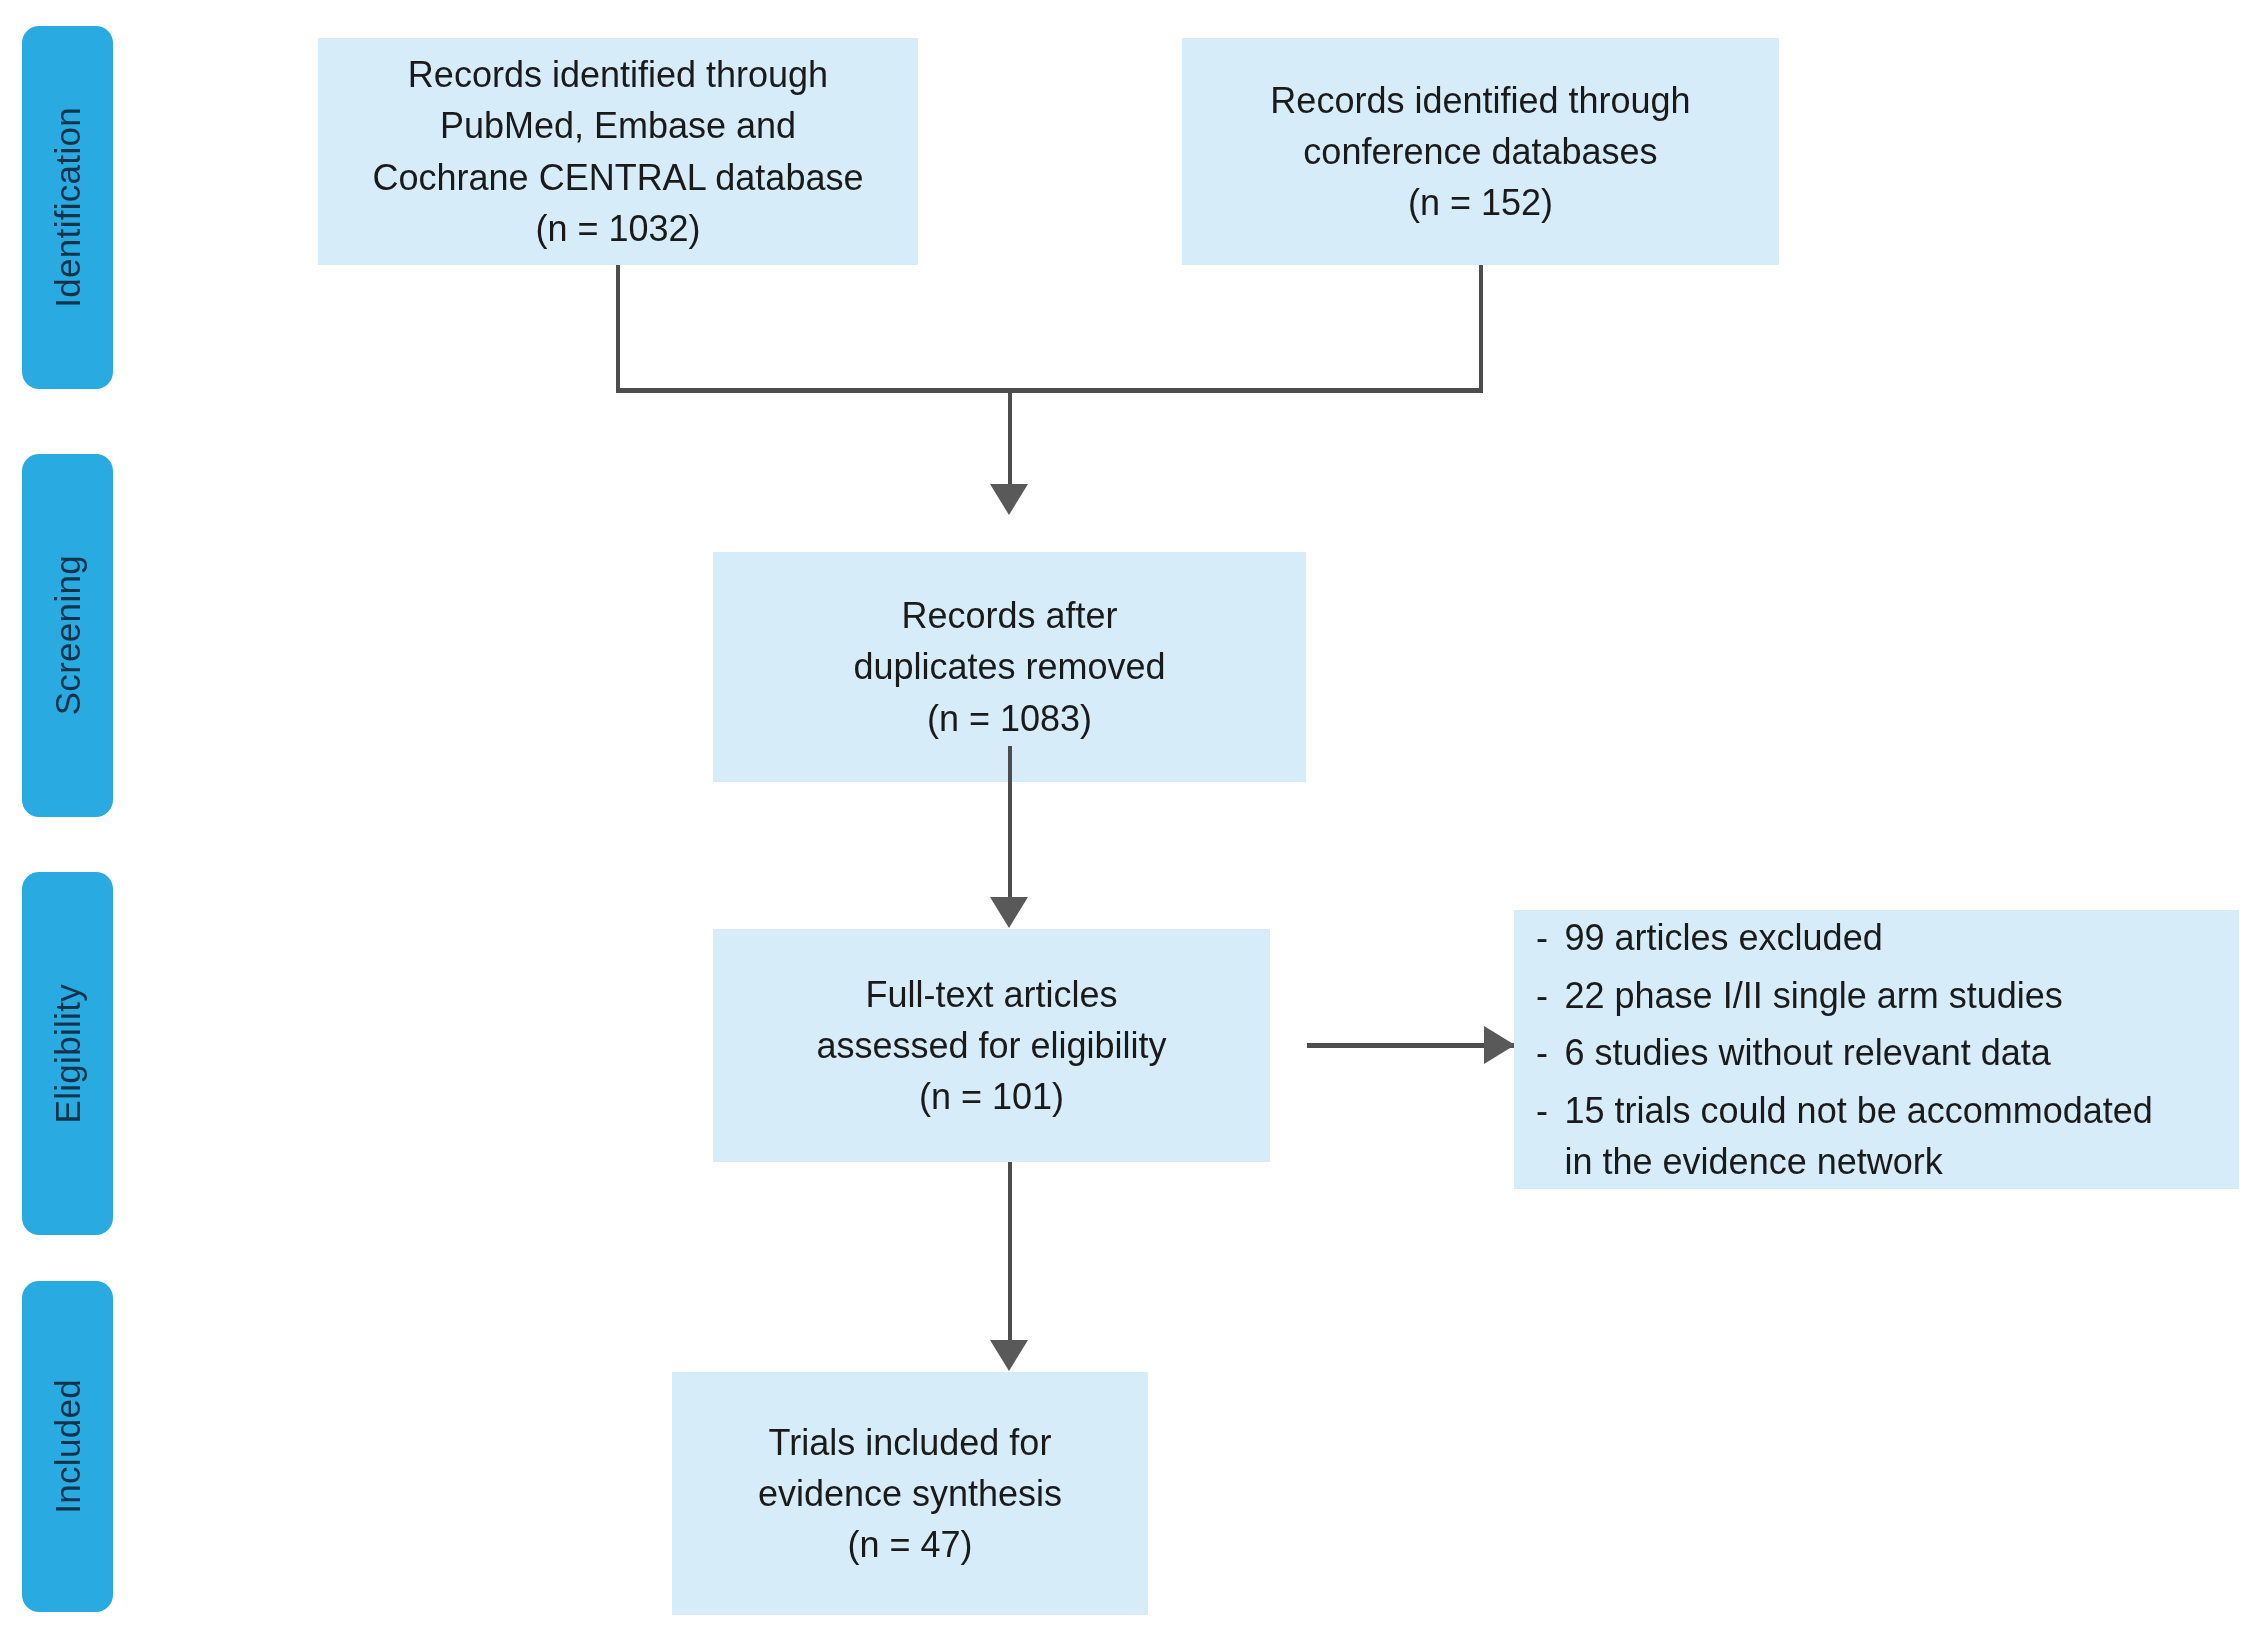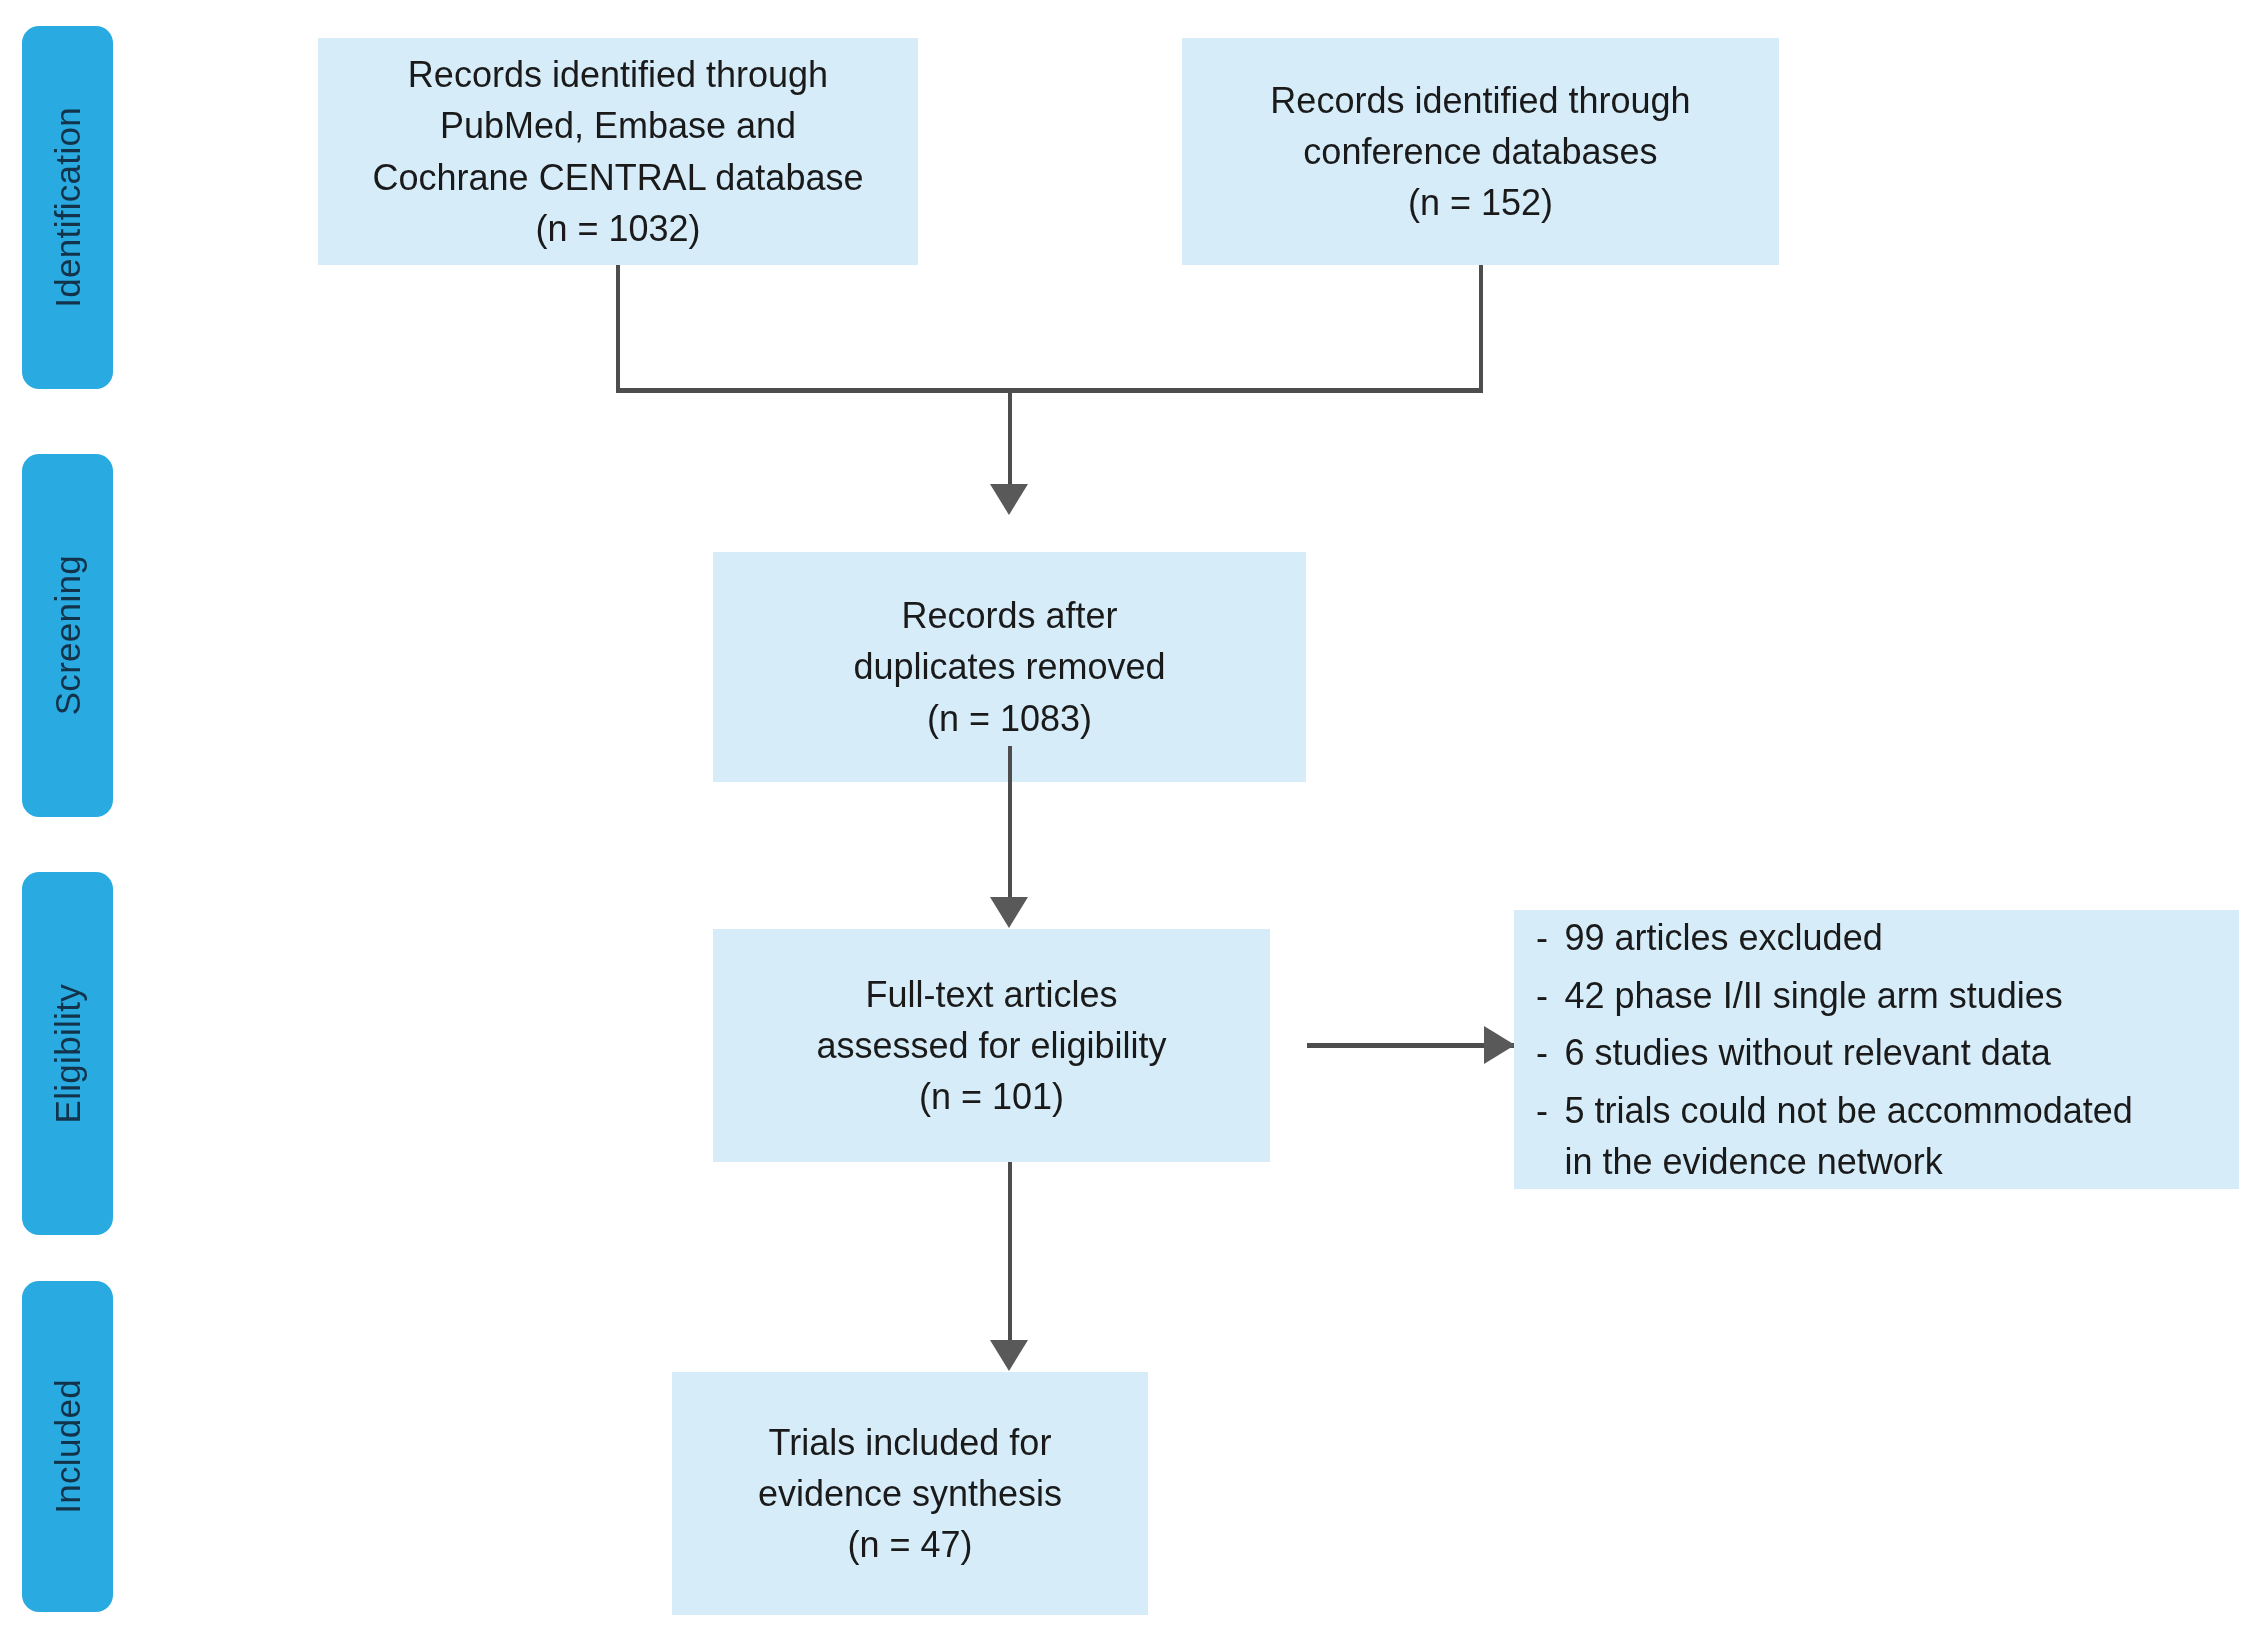--- a/index.html
+++ b/index.html
@@ -173,29 +173,29 @@
   <div class="conn-h" style="left:1307px; top:1043px; width:208px;"></div>
   <div class="arrow-right" style="left:1484px; top:1026px;"></div>
 
   <div class="excl-box" style="left:1514px; top:910px; width:725px; height:279px;">
     <div class="excl-item">
       <span class="excl-dash">-</span>
       <span class="excl-text">99 articles excluded</span>
     </div>
     <div class="excl-item">
       <span class="excl-dash">-</span>
-      <span class="excl-text">42 phase I/II single arm studies</span>
+      <span class="excl-text">22 phase I/II single arm studies</span>
     </div>
     <div class="excl-item">
       <span class="excl-dash">-</span>
       <span class="excl-text">6 studies without relevant data</span>
     </div>
     <div class="excl-item">
       <span class="excl-dash">-</span>
-      <span class="excl-text">5 trials could not be accommodated
+      <span class="excl-text">15 trials could not be accommodated
 in the evidence network</span>
     </div>
   </div>
 
   <div class="conn-v" style="left:1008px; top:1162px; height:180px;"></div>
   <div class="arrow-down" style="left:990px; top:1340px;"></div>
 
   <div class="flow-box" style="left:672px; top:1372px; width:476px; height:243px;">
     <span class="flow-box-text">Trials included for
 evidence synthesis

